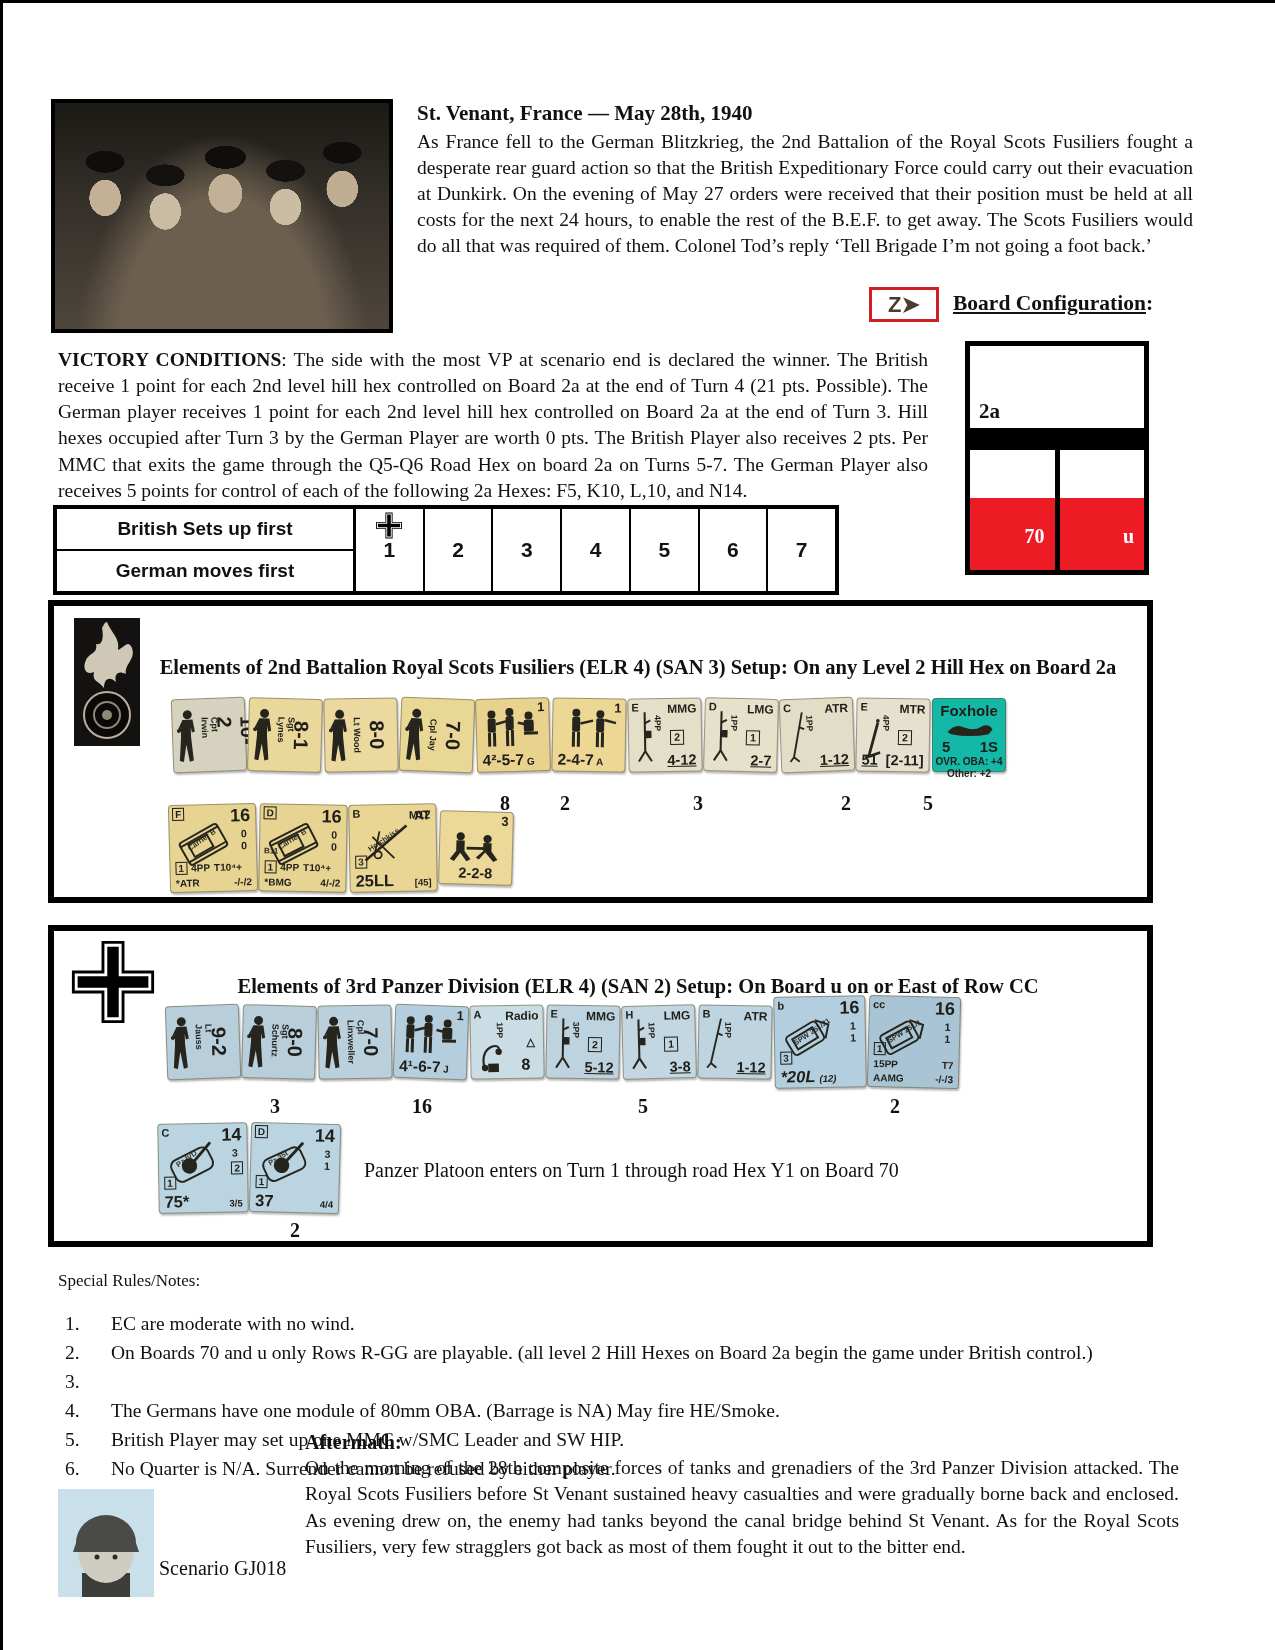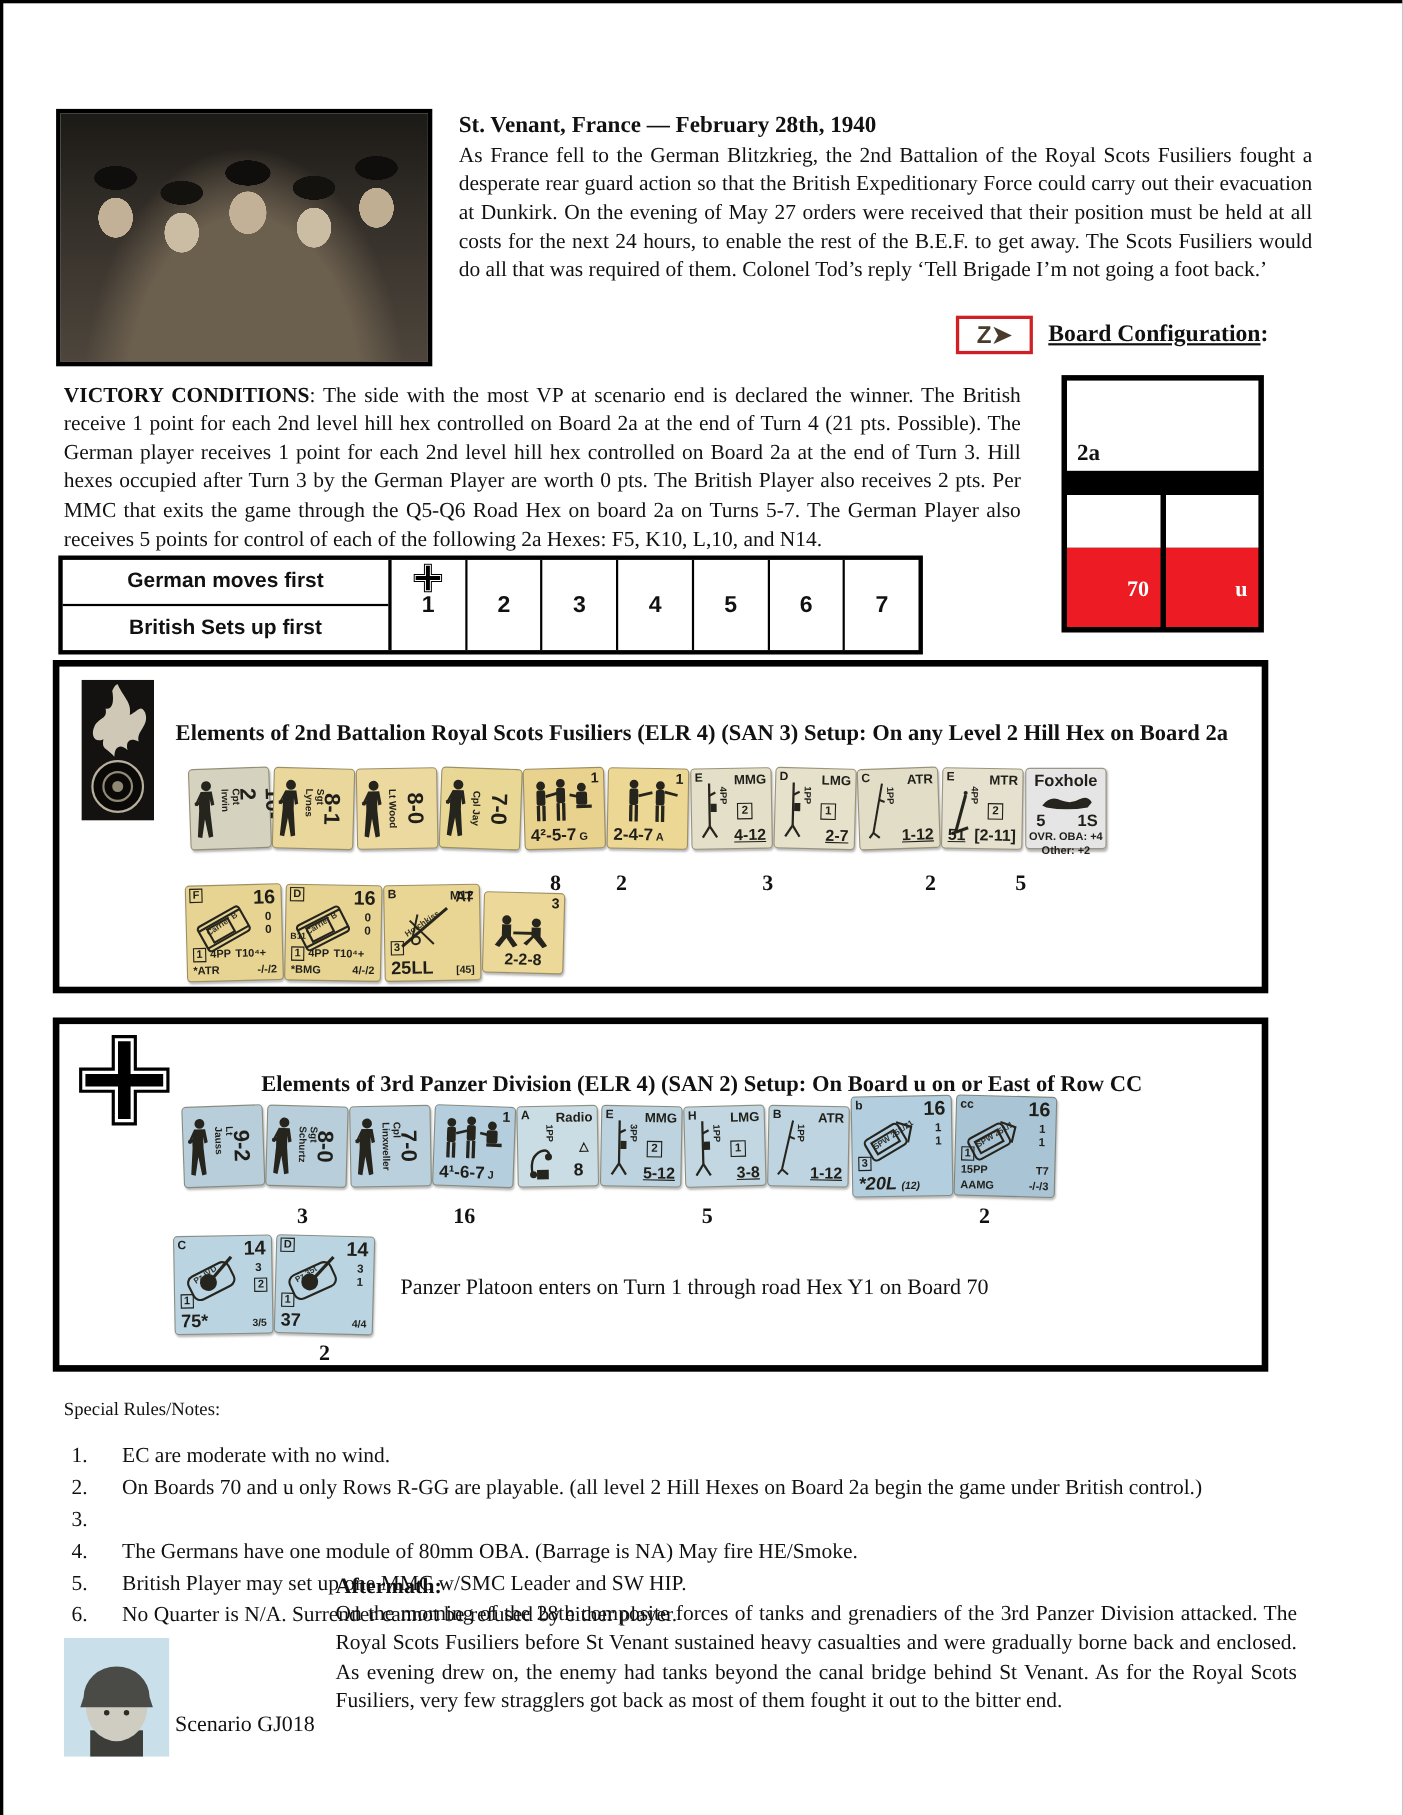--- a/index.html
+++ b/index.html
@@ -121,21 +121,21 @@
   .helmet svg{width:100%;height:100%;display:block;}
 </style>
 </head>
 <body>
 
 <div class="page">
 
   <div class="photo"></div>
 
   <div class="intro">
-    <div class="intro-head">St. Venant, France — February 28th, 1940</div>
+    <div class="intro-head">St. Venant, France — May 28th, 1940</div>
     <div class="intro-body">As France fell to the German Blitzkrieg, the 2nd Battalion of the Royal Scots Fusiliers fought a desperate rear guard action so that the British Expeditionary Force could carry out their evacuation at Dunkirk. On the evening of May 27 orders were received that their position must be held at all costs for the next 24 hours, to enable the rest of the B.E.F. to get away. The Scots Fusiliers would do all that was required of them. Colonel Tod’s reply ‘Tell Brigade I’m not going a foot back.’</div>
   </div>
 
   <div class="bc-icon">
     <span>Z➤</span>
   </div>
   <div class="bc-label"><span class="u">Board Configuration</span><span>:</span></div>
 
   <div class="victory"><b>VICTORY CONDITIONS</b><span>: The side with the most VP at scenario end is declared the winner. The British receive 1 point for each 2nd level hill hex controlled on Board 2a at the end of Turn 4 (21 pts. Possible). The German player receives 1 point for each 2nd level hill hex controlled on Board 2a at the end of Turn 3. Hill hexes occupied after Turn 3 by the German Player are worth 0 pts. The British Player also receives 2 pts. Per MMC that exits the game through the Q5-Q6 Road Hex on board 2a on Turns 5-7. The German Player also receives 5 points for control of each of the following 2a Hexes: F5, K10, L,10, and N14.</span></div>
 
@@ -154,22 +154,22 @@
         <div class="white"></div>
         <div class="red" style="background: rgb(237, 28, 36);">
             <span>u</span>
           </div>
       </div>
     </div>
   </div>
 
   <div class="track">
     <div class="track-left">
+      <div>British Sets up first</div>
       <div>German moves first</div>
-      <div>British Sets up first</div>
     </div>
     <div class="track-cols" id="turn-cols">
         <div class="tcol" style="position: relative;">
           <div class="cross"><svg viewBox="0 0 90 90">
               <path d="M33 2 H57 V33 H88 V57 H57 V88 H33 V57 H2 V33 H33 Z" fill="#000"></path>
               <path d="M36 5 H54 V36 H85 V54 H54 V85 H36 V54 H5 V36 H36 Z" fill="#fff"></path>
               <path d="M39 8 H51 V39 H82 V51 H51 V82 H39 V51 H8 V39 H39 Z" fill="#000"></path>
             </svg></div>
           <div style="position: static;">1</div>
         </div>
@@ -360,21 +360,21 @@
             <g stroke="#26251d" stroke-width="3" fill="none">
               <line x1="6" y1="50" x2="15" y2="14"></line>
               <line x1="2" y1="52" x2="18" y2="46"></line>
               <circle cx="15" cy="12" r="2" fill="#26251d" stroke="none"></circle>
             </g>
           </svg>
         </div>
         <div class="c-valL u2">51</div>
         <div class="c-valR">[2-11]</div>
       </div>
-      <div class="counter" style="background: #e5e5e5; transform: rotate(0deg); width: 74px; height: 74px; left: 878px; top: 92px;">
+      <div class="counter" style="background: #14b8a6; transform: rotate(0deg); width: 74px; height: 74px; left: 878px; top: 92px;">
         <div class="fx-title">Foxhole</div>
         <div class="c-fig" style="left: 12px; top: 22px; width: 50px; height: 15px;">
           <svg viewBox="0 0 52 16">
             <path d="M2 12 Q10 2 20 7 Q30 11 38 6 Q46 2 50 9 L46 14 Q26 18 6 14 Z" fill="#26251d"></path>
           </svg>
         </div>
         <div class="fx-l">5</div>
         <div class="fx-r">1S</div>
         <div class="fx-2">OVR. OBA: +4</div>
         <div class="fx-3">Other: +2</div>

